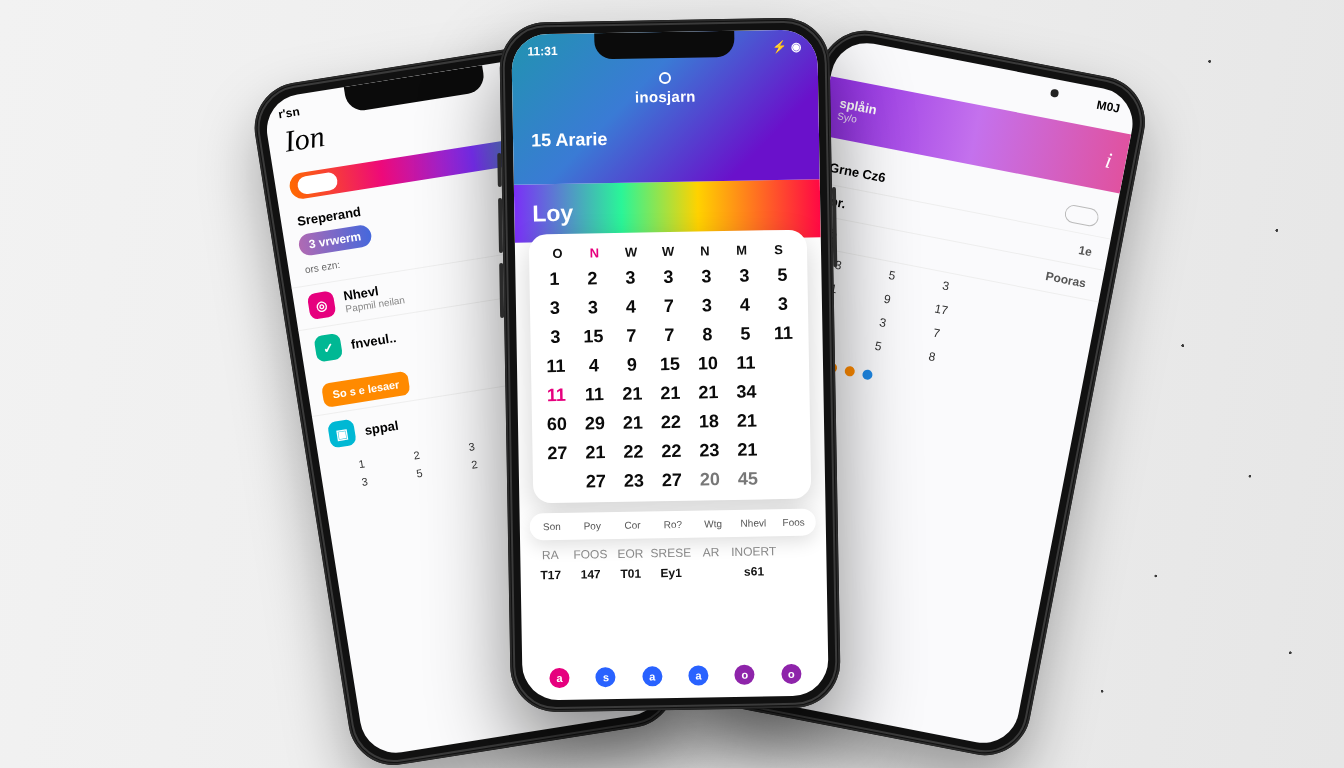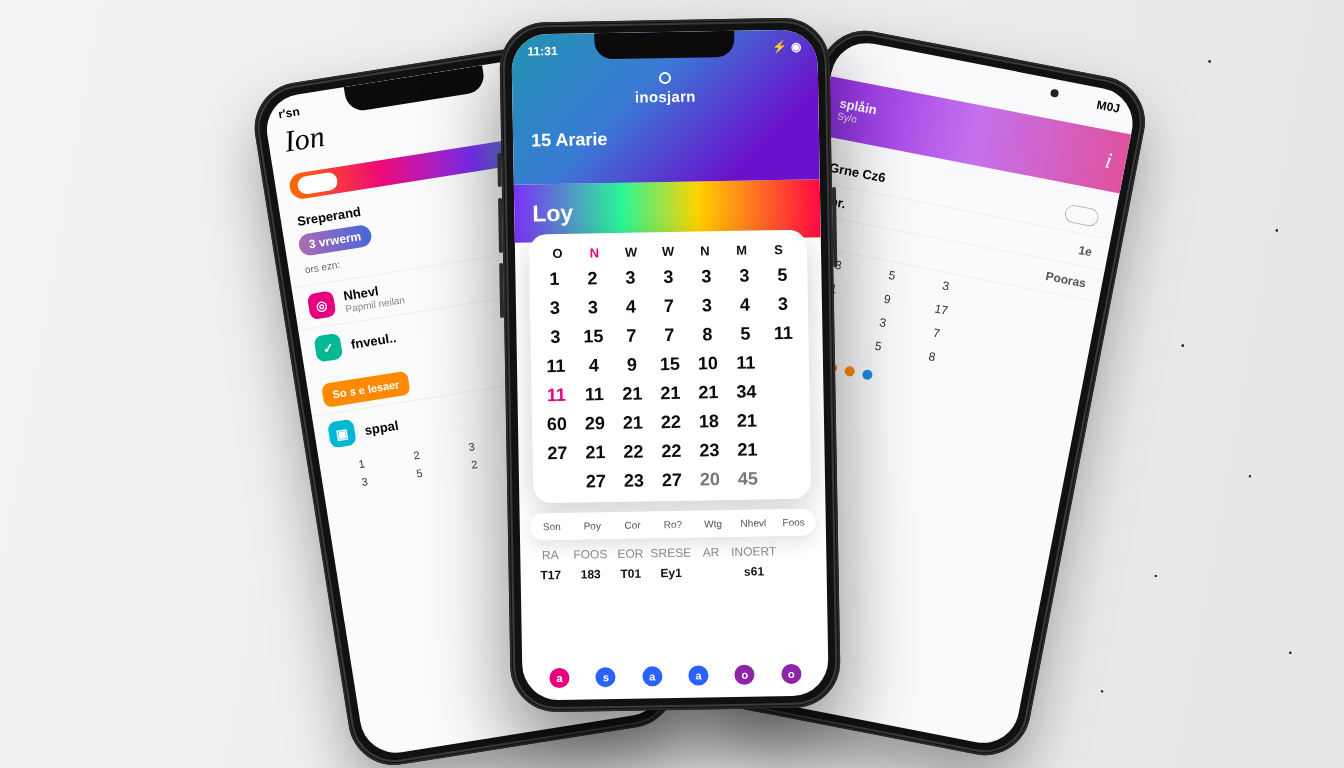--- a/index.html
+++ b/index.html
@@ -387,21 +387,21 @@
 
     <div class="pc-table">
       <div class="hdr">Ra</div>
       <div class="hdr">Foos</div>
       <div class="hdr">Eor</div>
       <div class="hdr">srese</div>
       <div class="hdr">ar</div>
       <div class="hdr">Inoert</div>
       <div class="hdr"></div>
       <div class="val">T17</div>
-      <div class="val">183</div>
+      <div class="val">147</div>
       <div class="val">T01</div>
       <div class="val">Ey1</div>
       <div class="val"></div>
       <div class="val">s61</div>
       <div class="val"></div>
     </div>
 
     <div class="pc-nav">
       <span>a</span>
       <span>s</span>

